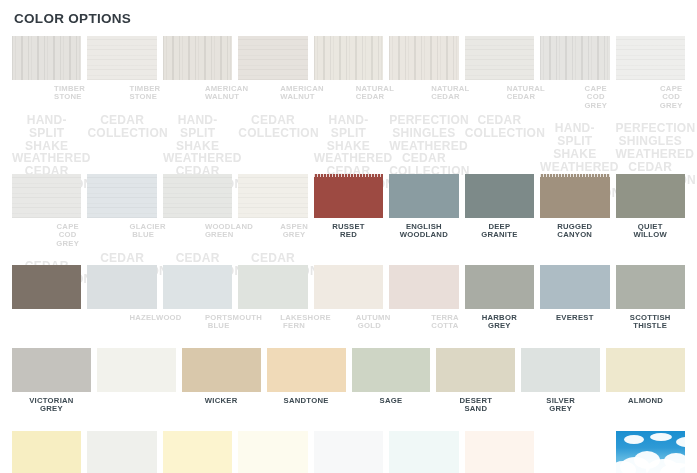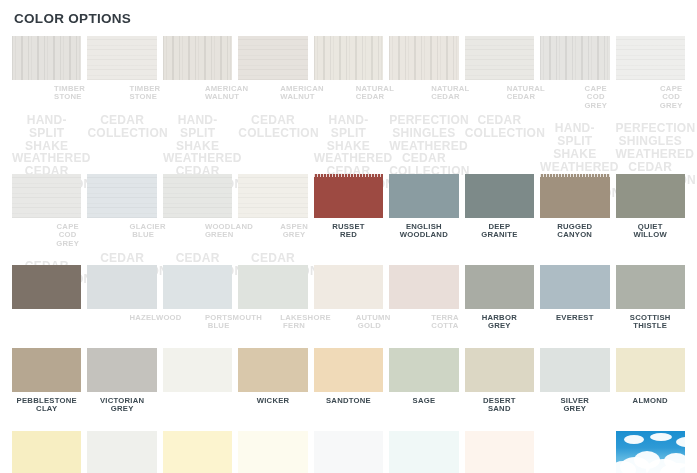--- a/index.html
+++ b/index.html
@@ -360,27 +360,20 @@
       <div class="swatch-cell">
         <div class="swatch-chip" style="background-color: rgb(173, 177, 168);"></div>
         <div class="swatch-labels">
           <span class="swatch-name">SCOTTISH
 THISTLE</span>
         </div>
       </div>
     </div>
     <div class="swatch-row row-4">
       <div class="swatch-cell">
-        <div class="swatch-chip" style="background-color: rgb(182, 167, 145);"></div>
-        <div class="swatch-labels">
-          <span class="swatch-name">PEBBLESTONE
-CLAY</span>
-        </div>
-      </div>
-      <div class="swatch-cell">
         <div class="swatch-chip" style="background-color: rgb(196, 194, 189);"></div>
         <div class="swatch-labels">
           <span class="swatch-name">VICTORIAN
 GREY</span>
         </div>
       </div>
       <div class="swatch-cell">
         <div class="swatch-chip" style="background-color: rgb(242, 242, 236);"></div>
       </div>
       <div class="swatch-cell">

